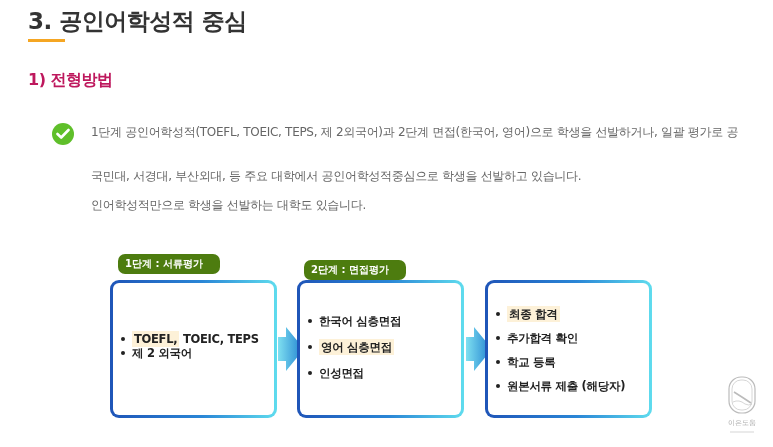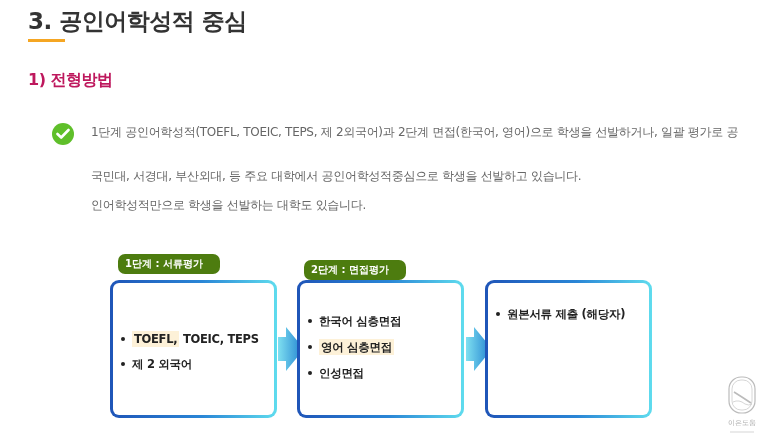--- a/index.html
+++ b/index.html
@@ -37,21 +37,21 @@
       <path d="M1.5 6 L5.2 9.5 L12.5 2" stroke="#fff" stroke-width="2.6" fill="none" stroke-linecap="round" stroke-linejoin="round"></path>
     </svg>
 </div>
 <div class="para p1">1단계 공인어학성적(TOEFL, TOEIC, TEPS, 제 2외국어)과 2단계 면접(한국어, 영어)으로 학생을 선발하거나, 일괄 평가로 공</div>
 <div class="para p2">인어학성적만으로 학생을 선발하는 대학도 있습니다.</div>
 <div class="para p3">국민대, 서경대, 부산외대,  등 주요 대학에서 공인어학성적중심으로 학생을 선발하고 있습니다.</div>
 
 <div class="stage-badge" style="left:118px;top:254px;width:102px;">1단계 : 서류평가</div>
 <div class="box" style="left:110px;width:167px;">
   <ul style="top:49px;">
-    <li style="margin-bottom:11px;"><span class="dot"></span><span class="hl">TOEFL,</span><span> TOEIC, TEPS</span></li>
+    <li style=""><span class="dot"></span><span class="hl">TOEFL,</span><span> TOEIC, TEPS</span></li>
     <li><span class="dot"></span><span>제 2 외국어</span></li>
   </ul>
 </div>
 
 <svg class="arrow" style="left:278px;" viewBox="0 0 26 44">
   <defs>
       <linearGradient id="ag1" x1="0" x2="1" y1="0" y2="0">
         <stop offset="0" stop-color="#7fe0f0"></stop>
         <stop offset="1" stop-color="#1f7fd0"></stop>
       </linearGradient>
@@ -73,20 +73,23 @@
       <linearGradient id="ag2" x1="0" x2="1" y1="0" y2="0">
         <stop offset="0" stop-color="#7fe0f0"></stop>
         <stop offset="1" stop-color="#1f7fd0"></stop>
       </linearGradient>
     </defs>
   <polygon points="0,10 8,10 8,0 26,22 8,44 8,34 0,34" fill="url(#ag2)"></polygon>
 </svg>
 
 <div class="box" style="left:485px;width:167px;">
   <ul style="top:24px;">
+    <li style="margin-bottom:9px;"><span class="dot"></span><span class="hl">최종 합격</span></li>
+    <li style="margin-bottom:9px;"><span class="dot"></span><span>추가합격 확인</span></li>
+    <li style="margin-bottom:9px;"><span class="dot"></span><span>학교 등록</span></li>
     <li><span class="dot"></span><span>원본서류 제출 (해당자)</span></li>
   </ul>
 </div>
 
 <div class="logo">
   <svg width="34" height="66" viewBox="0 0 34 66">
     <rect x="4" y="2" width="26" height="36" rx="12" fill="none" stroke="#bbb" stroke-width="1.2"></rect>
     <rect x="7" y="5" width="20" height="30" rx="9" fill="none" stroke="#ccc" stroke-width="0.8"></rect>
     <path d="M9 17 Q17 22 26 28" stroke="#bbb" stroke-width="1.6" fill="none"></path>
     <path d="M8 27 Q14 24 20 29 Q24 31 27 29" stroke="#ccc" stroke-width="0.8" fill="none"></path>

